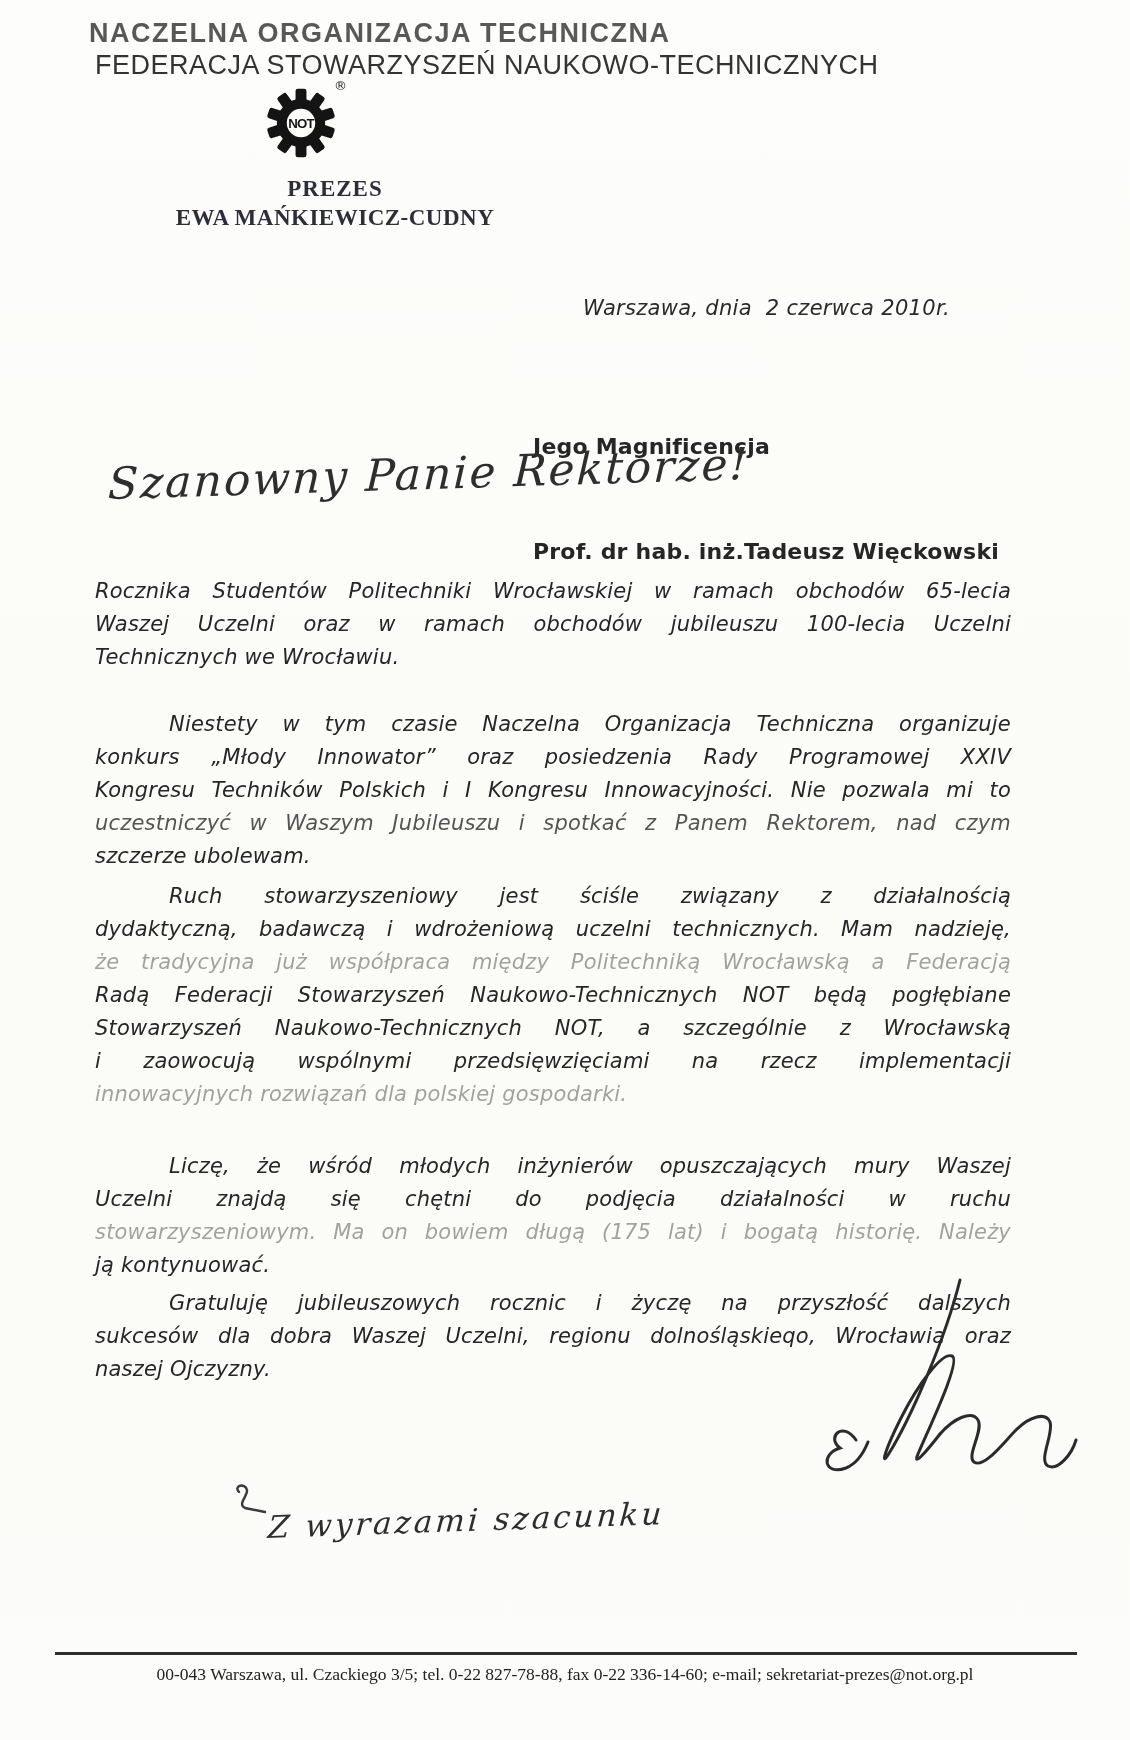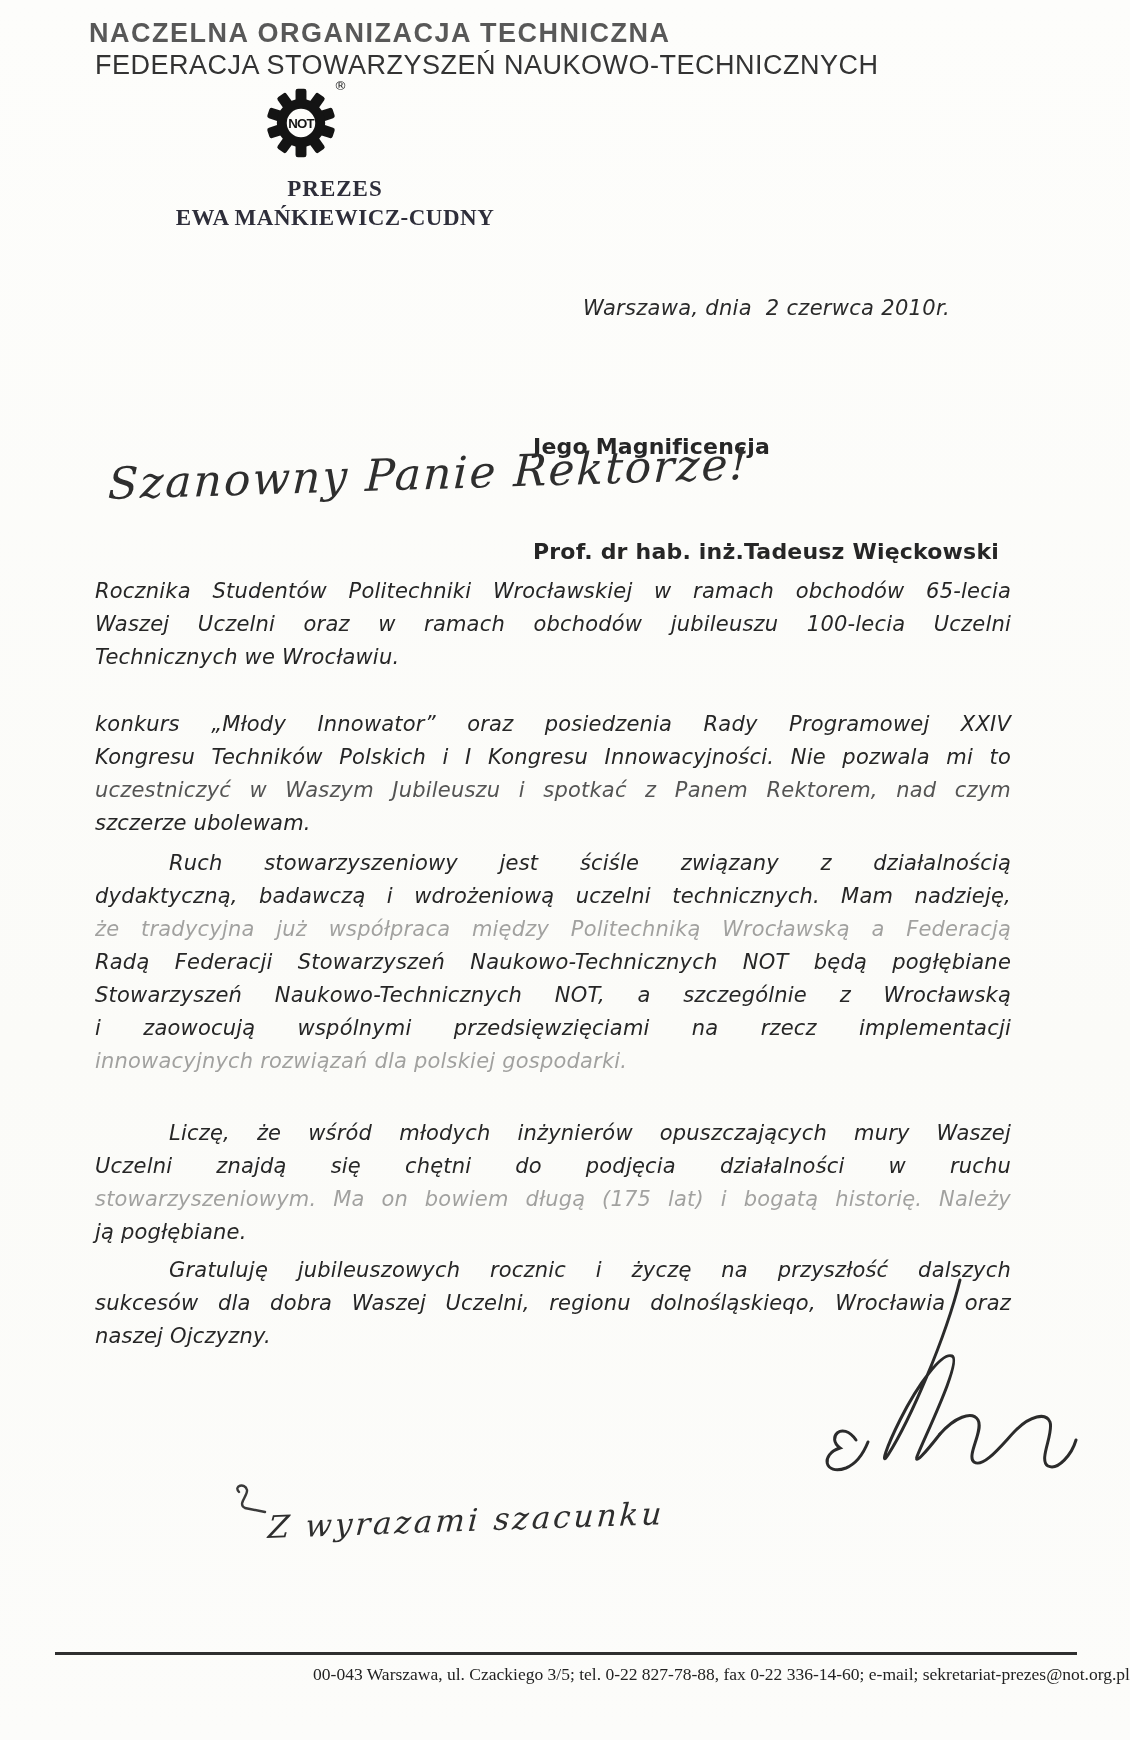--- a/index.html
+++ b/index.html
@@ -94,21 +94,21 @@
   .p4{margin-top:39px;}
   .p5{margin-top:5px;}
 
   
   .footer-rule{
     position:absolute;left:55px;top:1652px;width:1022px;height:3px;
     background:#2f2f2f;
   }
   .footer{
     position:absolute;left:0;top:1664px;width:1130px;
-    text-align:right;
+    text-align:center;
     font-family:"Liberation Serif", serif;
     font-size:17.5px;color:#222;
   }
 </style>
 </head>
 <body>
 
 <div class="page">
 
   <div class="org1">NACZELNA ORGANIZACJA TECHNICZNA</div>
@@ -151,41 +151,42 @@
   <div class="salutation hand">Szanowny Panie Rektorze!</div>
 
   <main class="body">
     <section class="para p1">
       <div class="bl">Rocznika Studentów Politechniki Wrocławskiej w ramach obchodów 65-lecia</div>
       <div class="bl">Waszej Uczelni oraz w ramach obchodów jubileuszu 100-lecia Uczelni</div>
       <div class="bl end">Technicznych we Wrocławiu.</div>
     </section>
 
     <section class="para p2">
+      <div class="bl ind">Niestety w tym czasie Naczelna Organizacja Techniczna organizuje</div>
       <div class="bl">konkurs „Młody Innowator” oraz posiedzenia Rady Programowej XXIV</div>
       <div class="bl">Kongresu Techników Polskich i I Kongresu Innowacyjności. Nie pozwala mi to</div>
       <div class="bl semi">uczestniczyć w Waszym Jubileuszu i spotkać z Panem Rektorem, nad czym</div>
       <div class="bl end">szczerze ubolewam.</div>
     </section>
 
     <section class="para p3">
       <div class="bl ind">Ruch stowarzyszeniowy jest ściśle związany z działalnością</div>
       <div class="bl">dydaktyczną, badawczą i wdrożeniową uczelni technicznych. Mam nadzieję,</div>
       <div class="bl faded">że tradycyjna już współpraca między Politechniką Wrocławską a Federacją</div>
       <div class="bl">Radą Federacji Stowarzyszeń Naukowo-Technicznych NOT będą pogłębiane</div>
       <div class="bl">Stowarzyszeń Naukowo-Technicznych NOT, a szczególnie  z Wrocławską</div>
       <div class="bl">i zaowocują wspólnymi przedsięwzięciami na rzecz implementacji</div>
       <div class="bl end faded">innowacyjnych rozwiązań dla polskiej gospodarki.</div>
     </section>
 
     <section class="para p4">
       <div class="bl ind">Liczę, że wśród młodych inżynierów opuszczających mury Waszej</div>
       <div class="bl">Uczelni znajdą się chętni do podjęcia działalności w ruchu</div>
       <div class="bl faded">stowarzyszeniowym. Ma on bowiem długą (175 lat) i bogatą historię. Należy</div>
-      <div class="bl end">ją pogłębiane.</div>
+      <div class="bl end">ją kontynuować.</div>
     </section>
 
     <section class="para p5">
       <div class="bl ind">Gratuluję jubileuszowych rocznic i życzę na przyszłość dalszych</div>
       <div class="bl">sukcesów dla dobra Waszej Uczelni, regionu dolnośląskieqo, Wrocławia oraz</div>
       <div class="bl end">naszej Ojczyzny.</div>
     </section>
   </main>
 
   <svg class="closing-flourish" width="60" height="70" viewBox="0 0 60 70">

